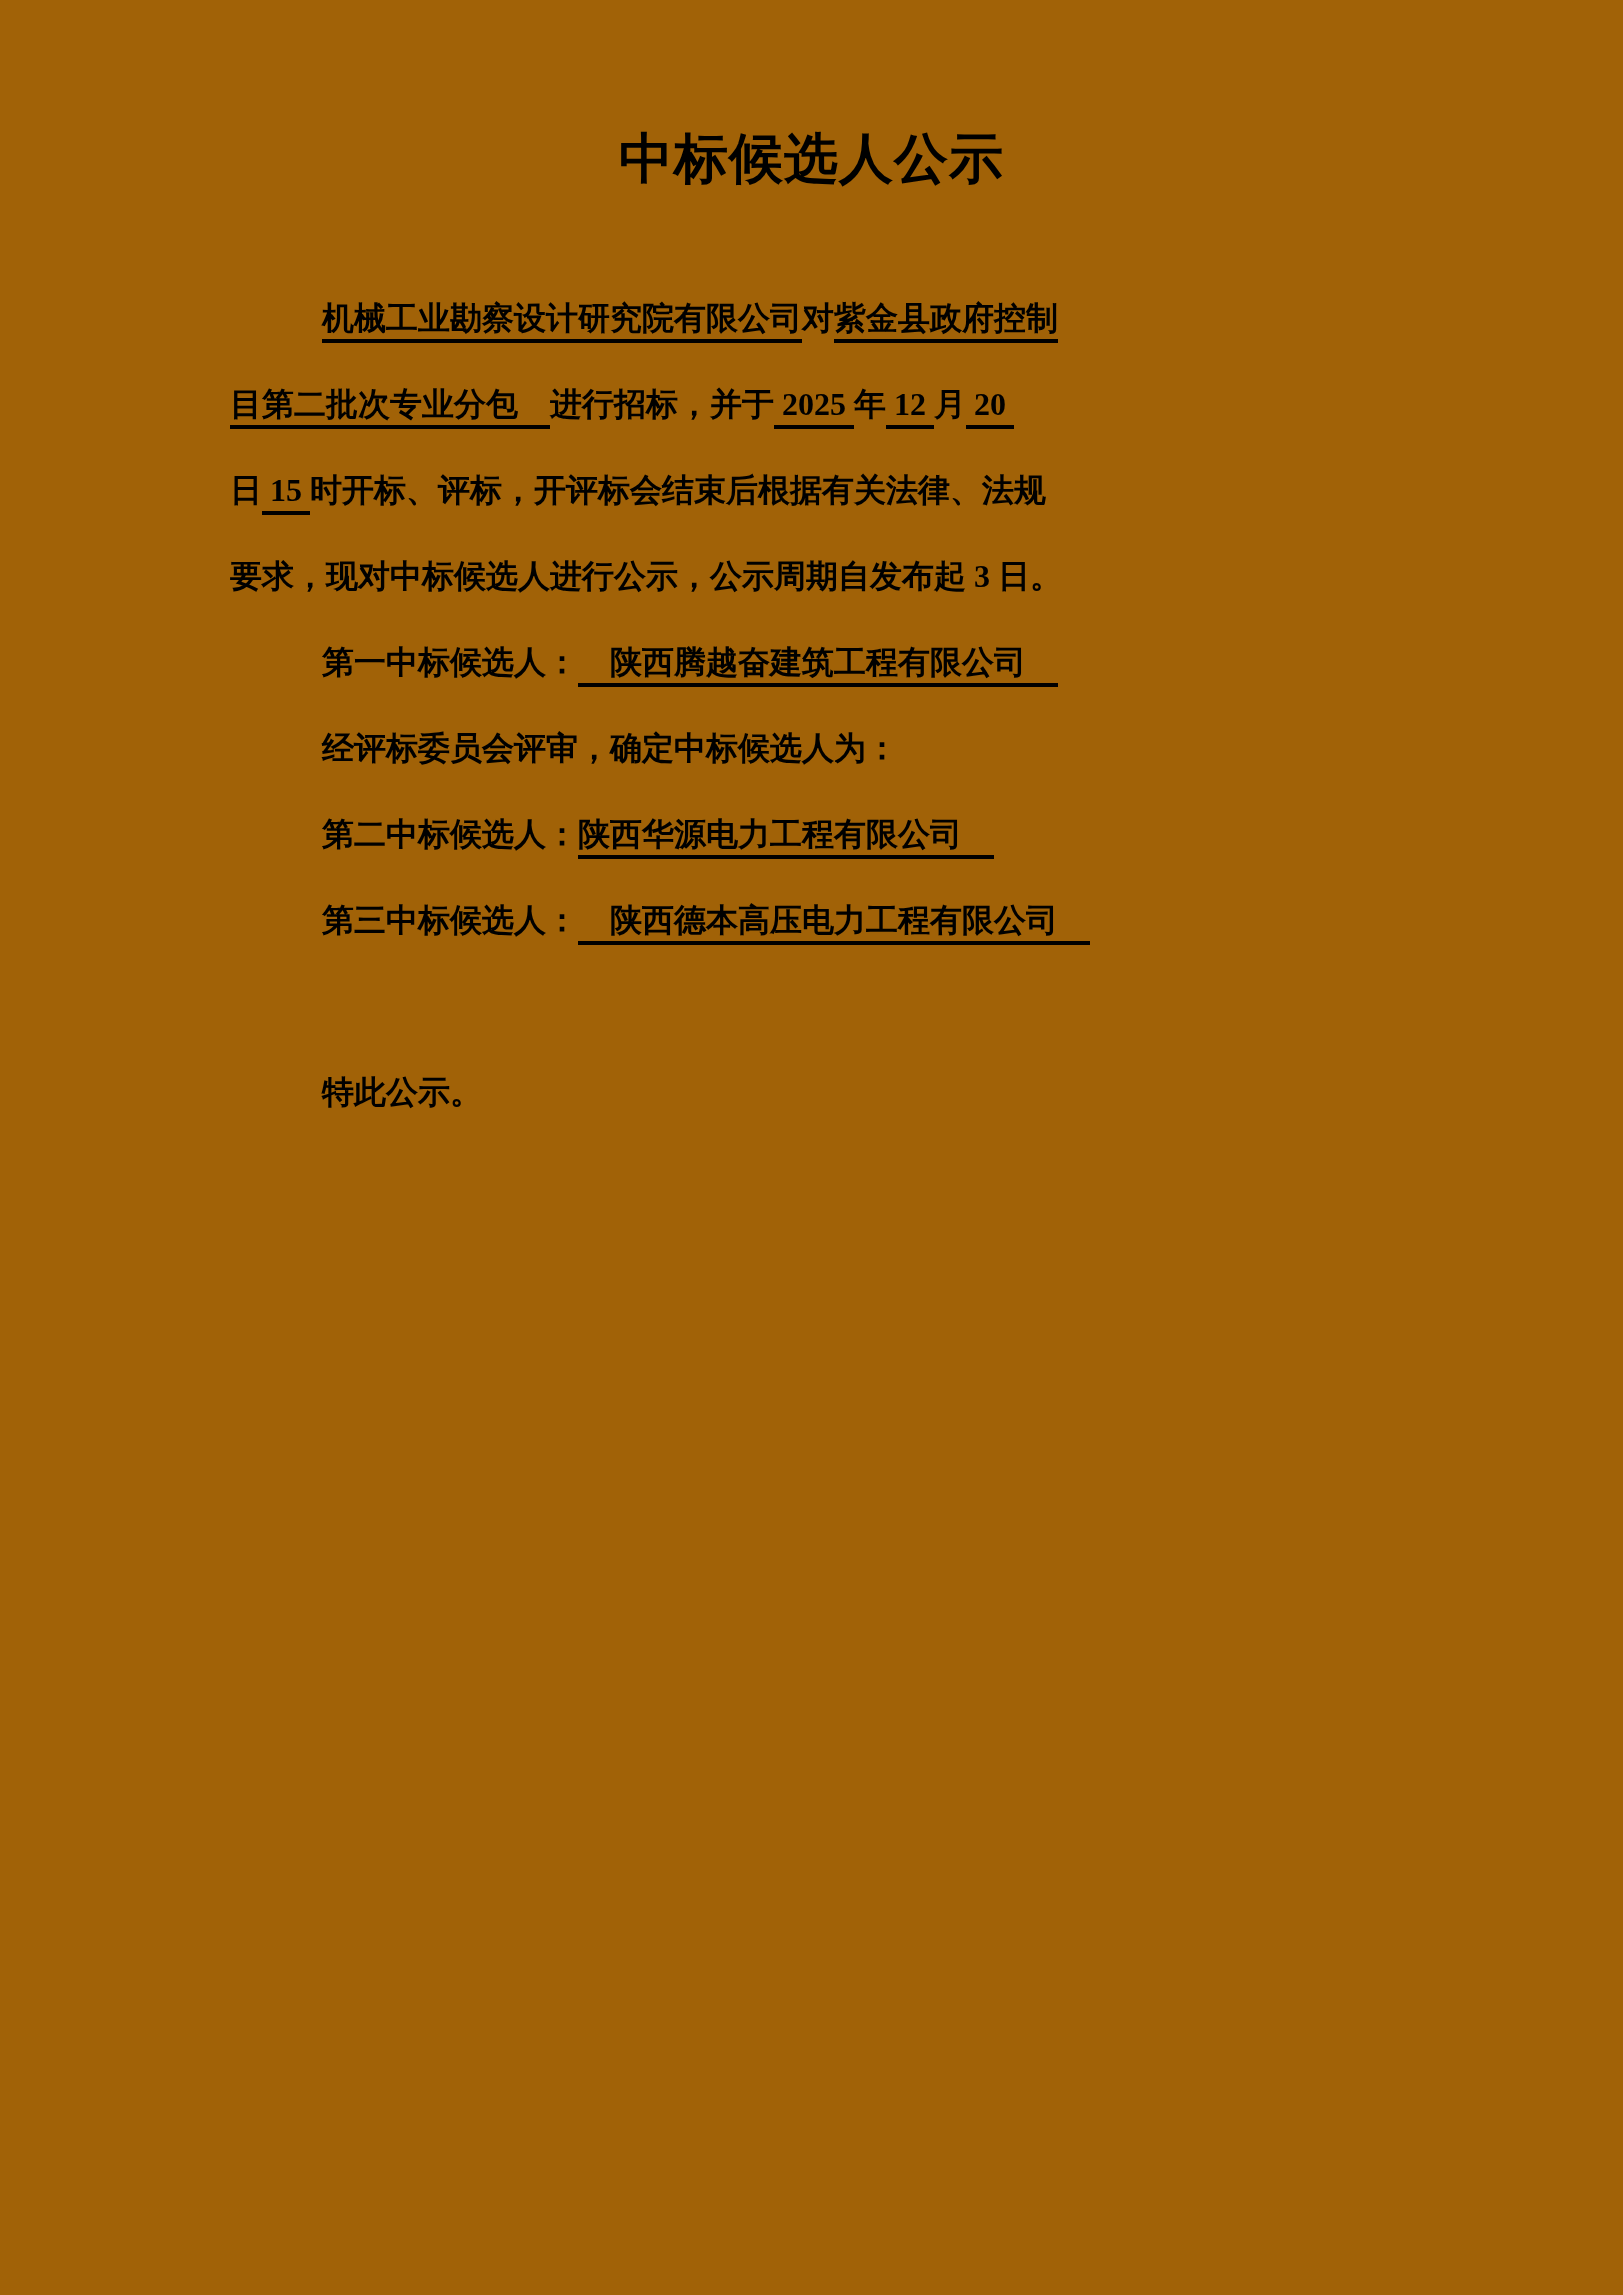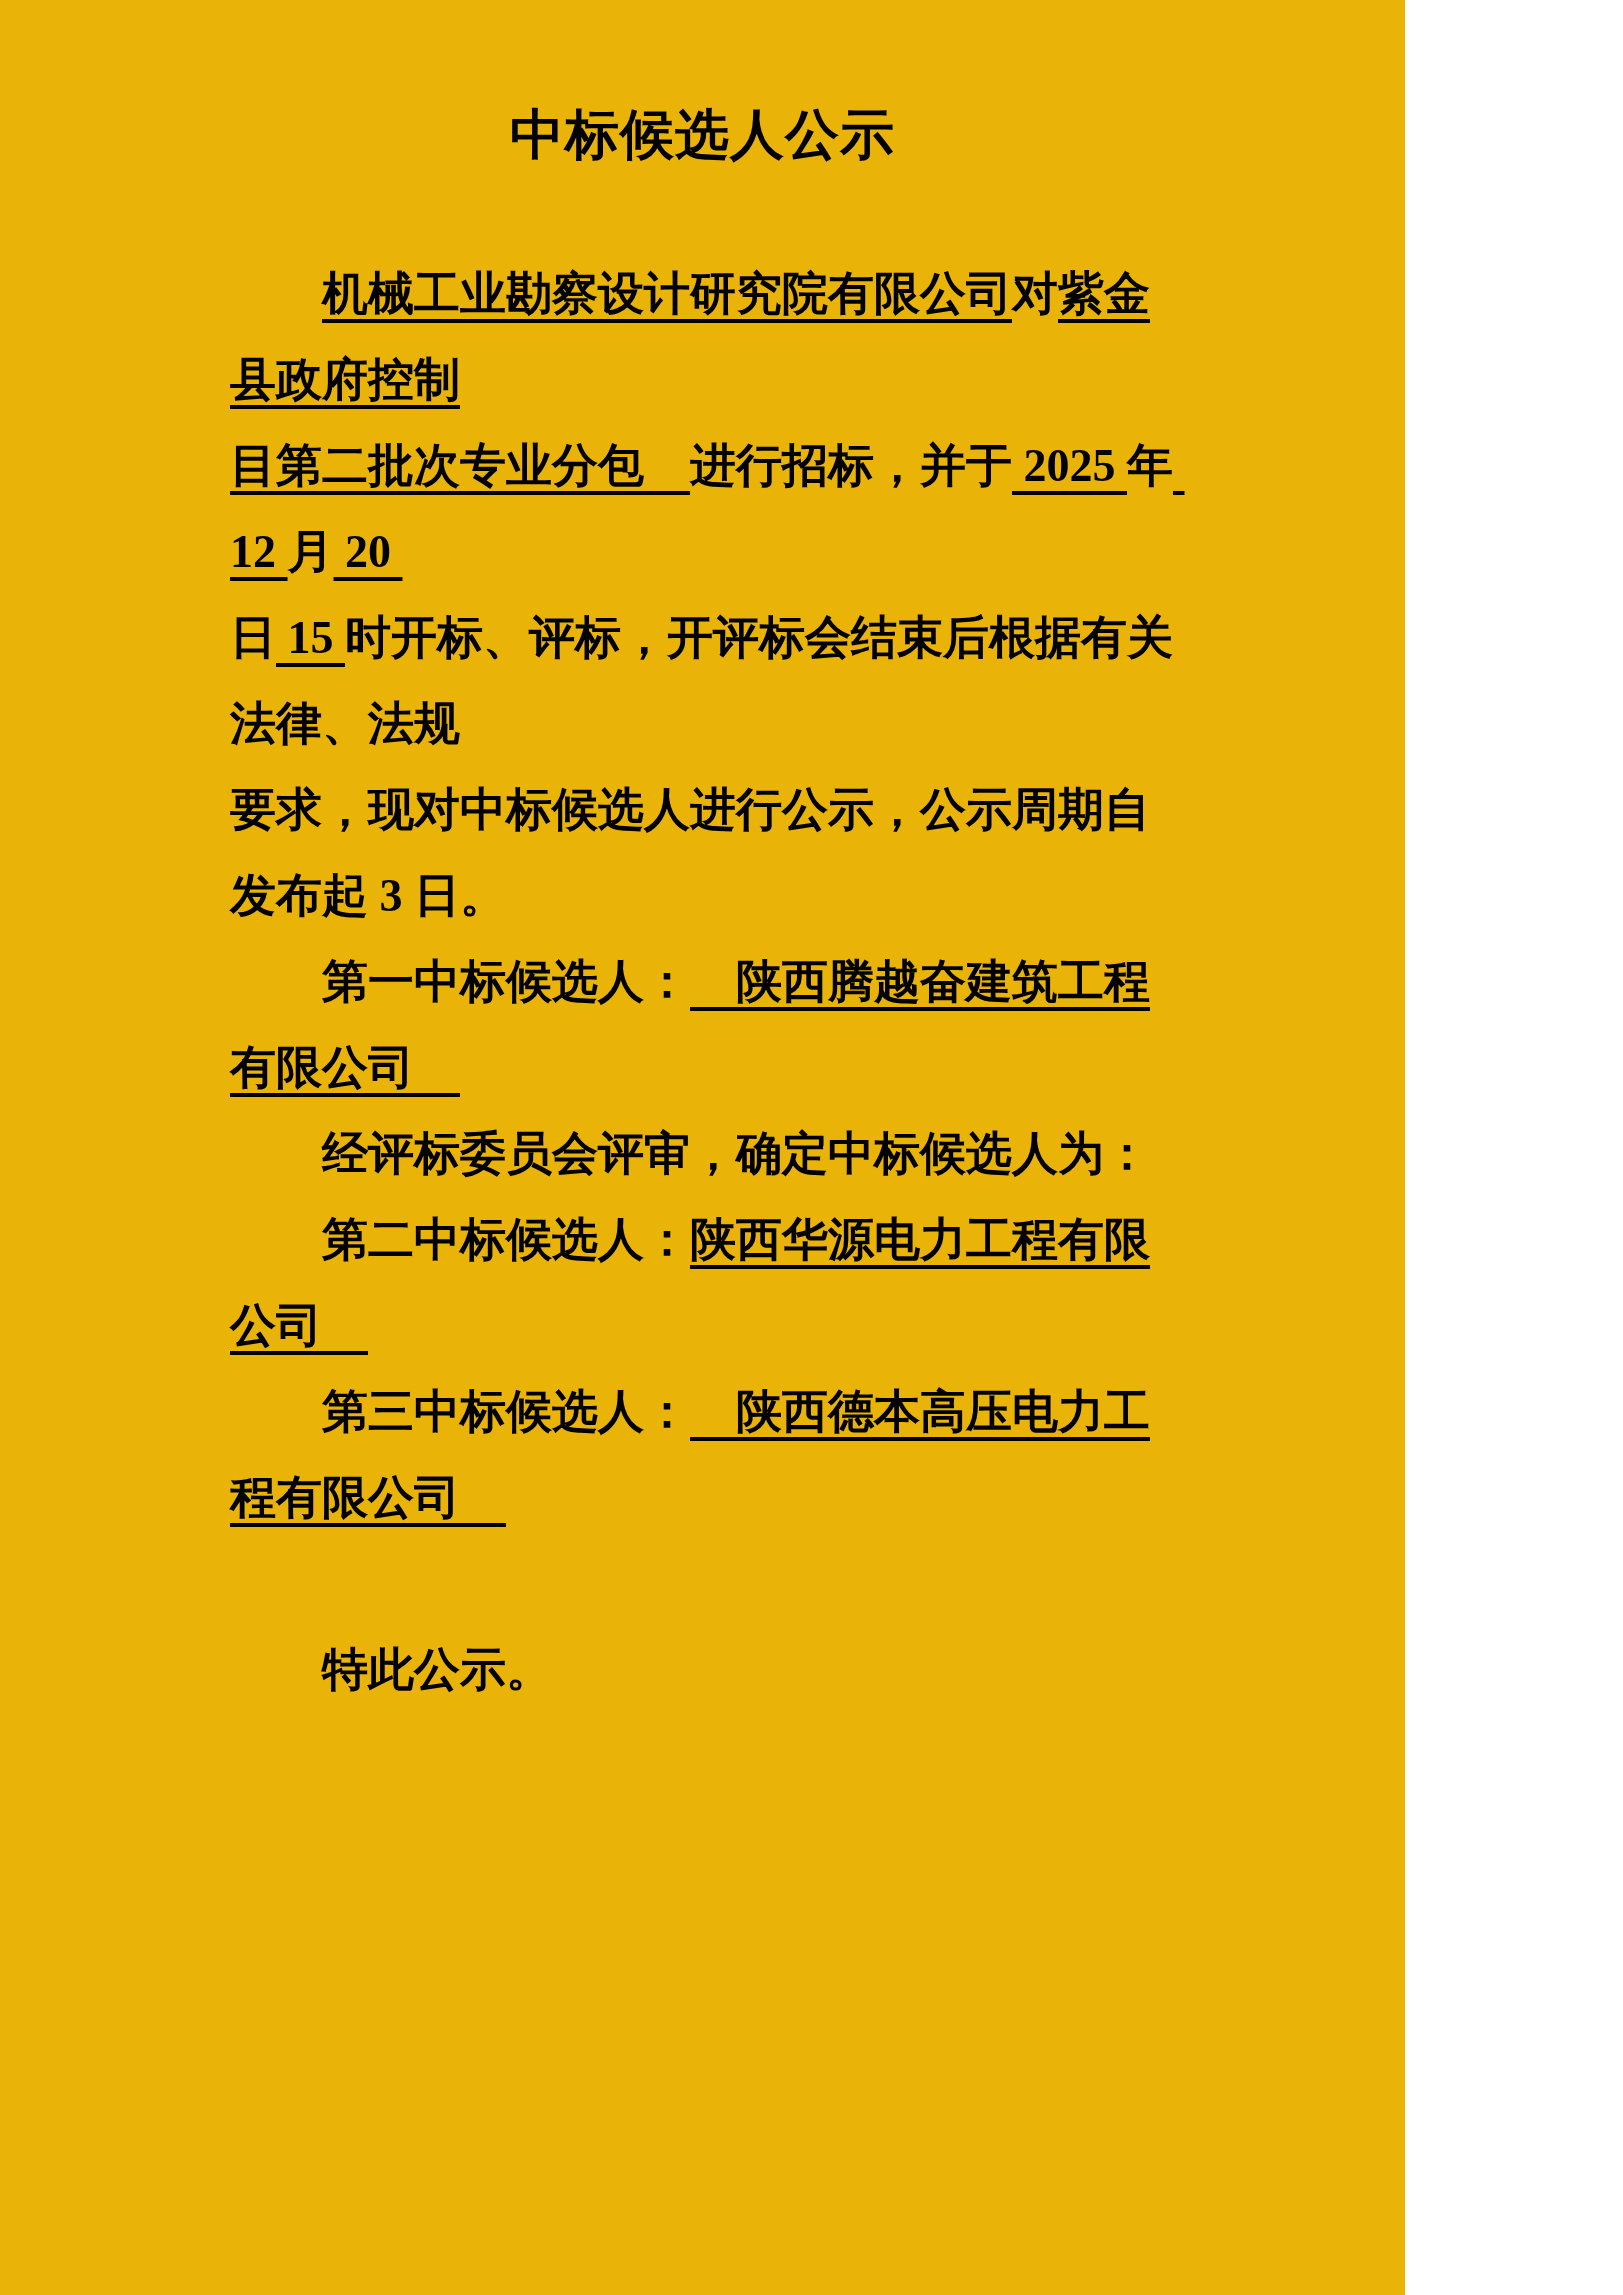--- a/index.html
+++ b/index.html
@@ -9,37 +9,37 @@
   }
   body {
     width: 1623px;
     height: 2295px;
     position: relative;
     font-family: "Liberation Serif", "DejaVu Serif", serif;
     color: #000000;
   }
   .page {
     box-sizing: border-box;
-    width: 1405px;
+    width: 1623px;
     height: 2295px;
-    padding: 96px 230px 0 230px;
-    background: #eab308;
+    padding: 120px 230px 0 230px;
+    background: #a16207;
     overflow: hidden;
   }
   .doc-title {
     margin: 0 0 77px 0;
     font-size: 54px;
     line-height: 1.45;
     font-weight: bold;
     text-align: center;
     letter-spacing: 1px;
   }
   .ln {
     margin: 0;
-    font-size: 46px;
+    font-size: 32px;
     line-height: 86px;
     font-weight: bold;
     white-space: pre-wrap;
     letter-spacing: 0;
   }
   .indent { text-indent: 92px; }
   .u {
     text-decoration: underline;
     text-decoration-thickness: 3.6px;
     text-underline-offset: 10.2px;

